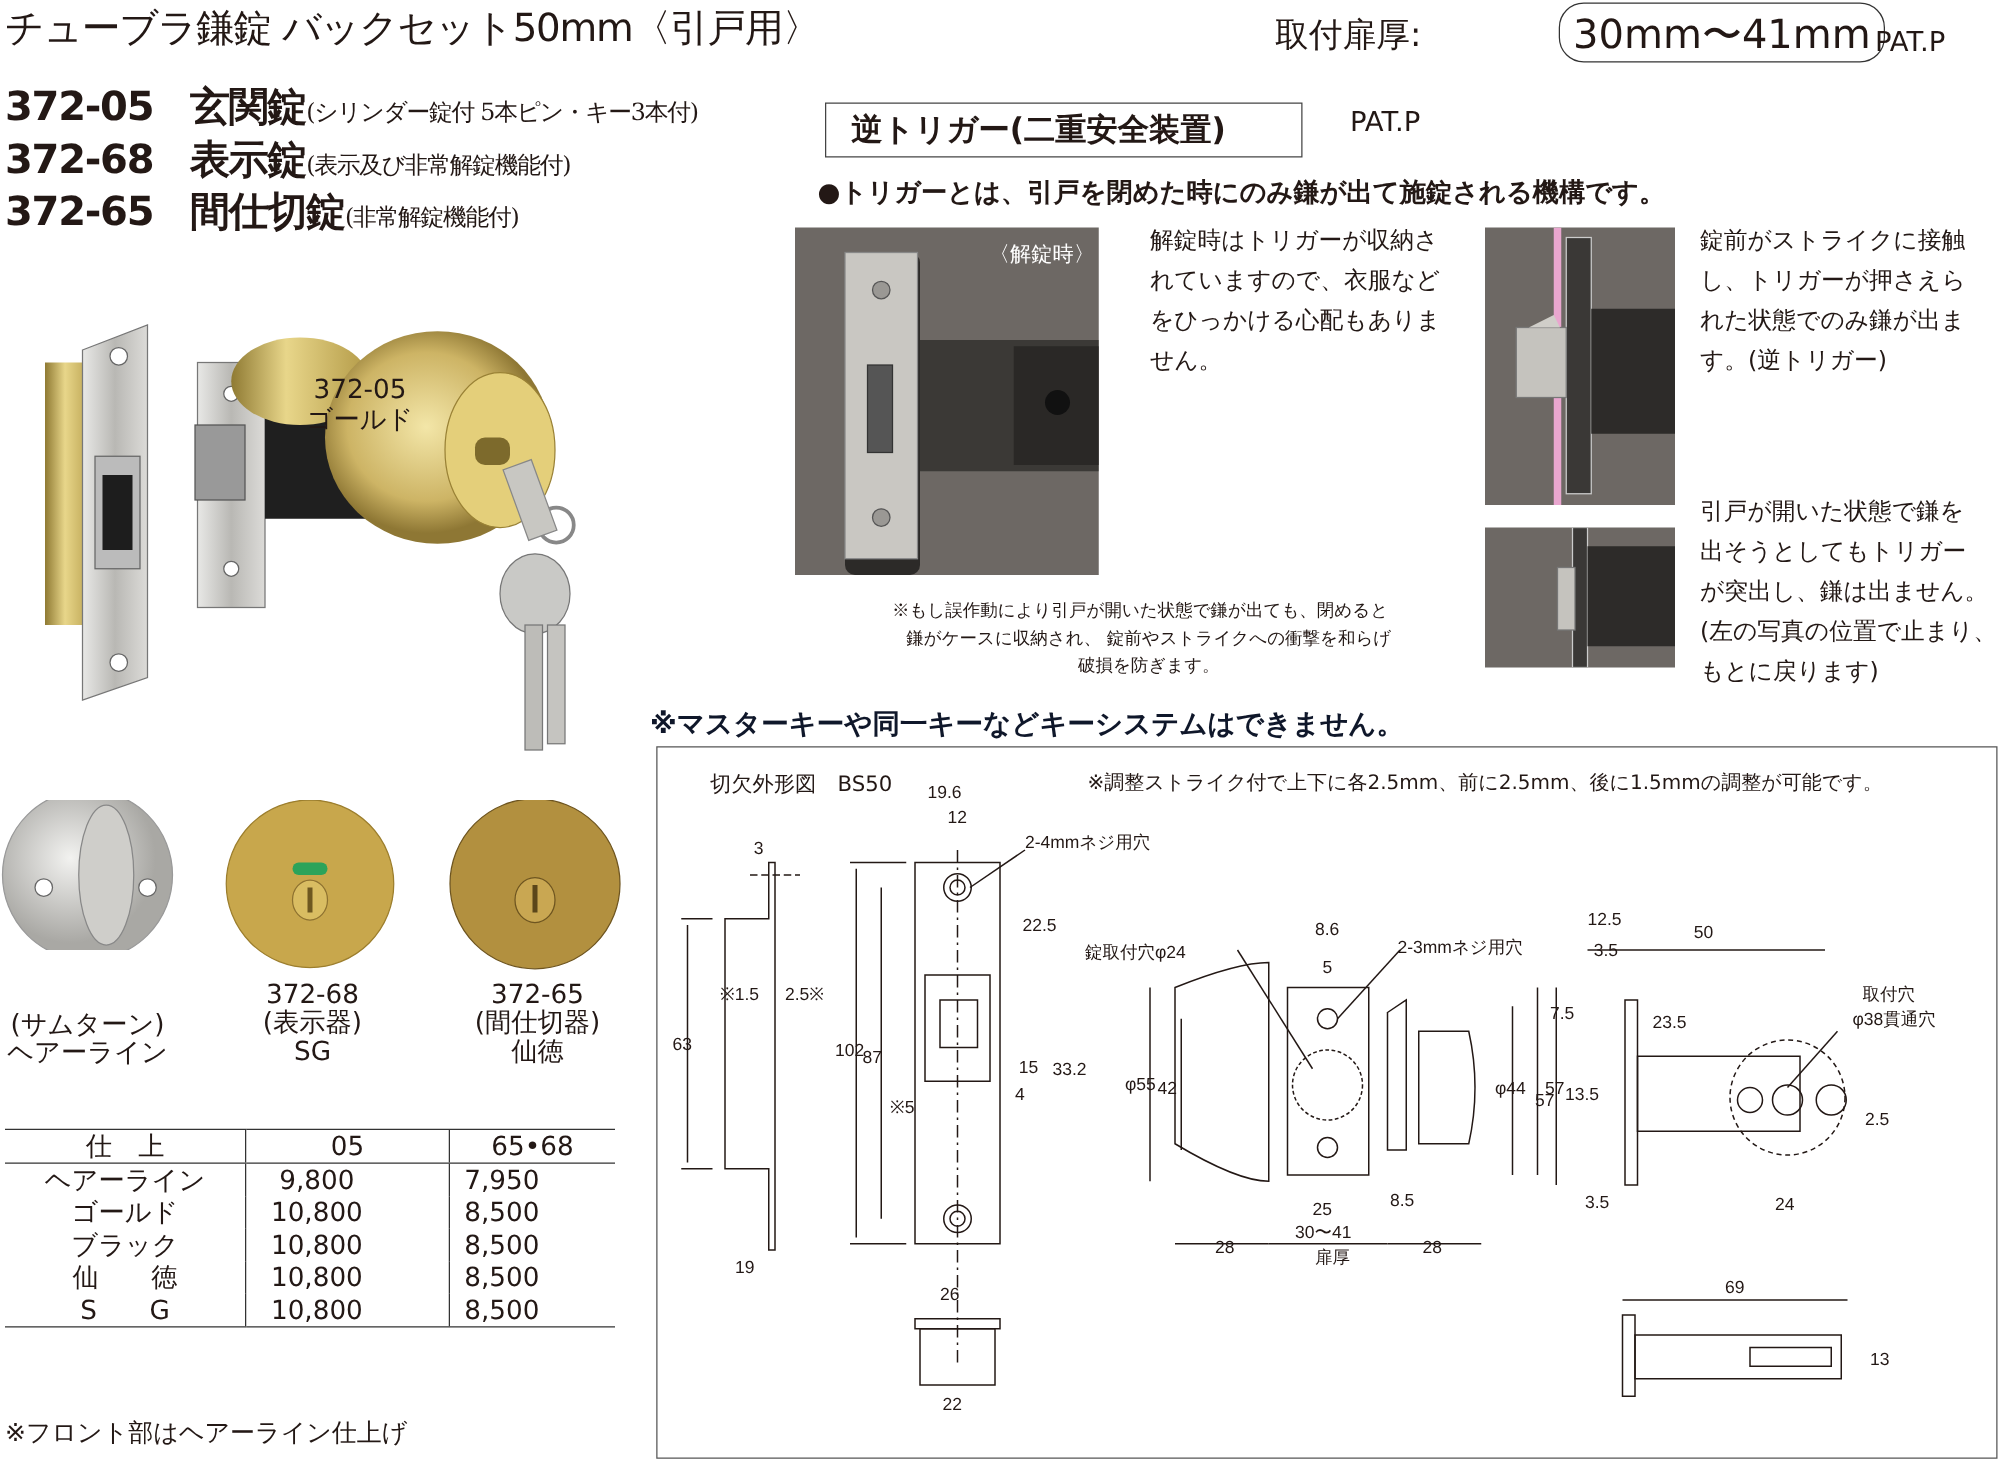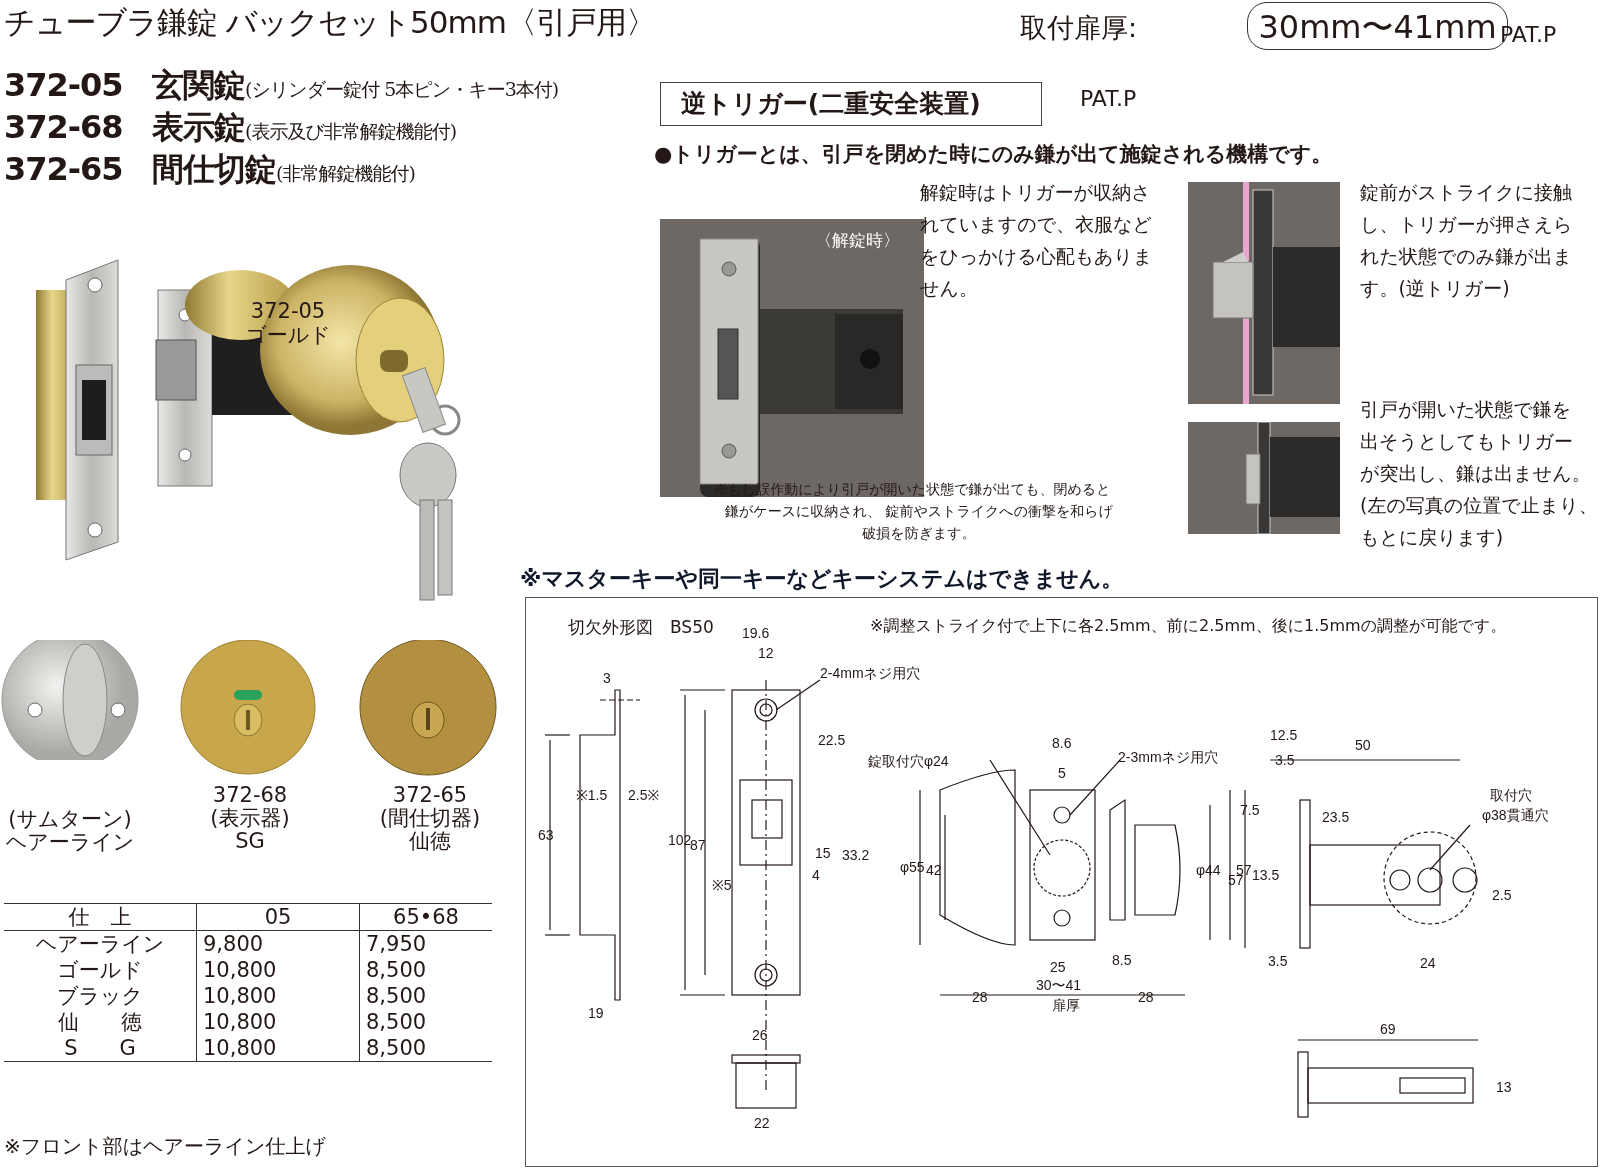--- a/index.html
+++ b/index.html
@@ -21,21 +21,21 @@
   .note-small{font-family:"DejaVu Serif",serif;font-size:14px;line-height:22px;white-space:pre-line;text-align:center;}
   .green-note{left:520px;top:564px;color:#0f172a;font-size:22px;font-weight:bold;}
   .draw-frame{left:525px;top:597px;width:1073px;height:570px;border:1.5px solid #555;box-sizing:border-box;}
   .dwg-head{font-size:17px;white-space:nowrap;}
   .variant-label{text-align:center;font-size:21px;line-height:23px;white-space:pre-line;}
   table.price{position:absolute;left:4px;top:903px;width:488px;border-collapse:collapse;font-size:21px;}
   table.price th,table.price td{padding:0 6px;height:26px;text-align:center;line-height:26px;}
   table.price thead th{border-top:1.5px solid #333;border-bottom:1.5px solid #333;font-weight:normal;margin-top:20px;}
   table.price td+td,table.price th+th{border-left:1.5px solid #333;}
   table.price tbody tr:last-child td{border-bottom:1.5px solid #333;}
-  table.price td.num{text-align:left;padding-right:55px;}
+  table.price td.num{text-align:center;padding-right:55px;}
   .foot{left:4px;top:1133px;font-size:20px;}
   svg text{font-family:"Liberation Sans",sans-serif;fill:#231815;}
 </style>
 </head>
 <body>
 
 <div class="abs title">チューブラ鎌錠 バックセット50mm〈引戸用〉</div>
 <div class="abs thick-label">取付扉厚:</div>
 <div class="abs thick-box">30mm〜41mm</div>
 <div class="abs patp1">PAT.P</div>
@@ -173,21 +173,21 @@
         <td class="num">8,500</td>
       </tr>
   </tbody>
 </table>
 <div class="abs foot">※フロント部はヘアーライン仕上げ</div>
 
 <div class="abs trig-box">逆トリガー(二重安全装置)</div>
 <div class="abs patp2">PAT.P</div>
 <div class="abs trig-line">●トリガーとは、引戸を閉めた時にのみ鎌が出て施錠される機構です。</div>
 
-<div class="abs photo" style="left:660px;top:182px;width:264px;height:278px;margin-top:37px;">
+<div class="abs photo" style="left:636px;top:182px;width:243px;height:278px;">
   <svg width="243" height="278">
     <rect x="80" y="90" width="163" height="105" fill="#3b3936"></rect>
     <rect x="175" y="95" width="68" height="95" fill="#2a2826"></rect>
     <circle cx="210" cy="140" r="10" fill="#111"></circle>
     <rect x="40" y="20" width="60" height="258" rx="8" fill="#2c2a28"></rect>
     <rect x="40" y="20" width="58" height="245" fill="#c9c7c2" stroke="#888"></rect>
     <circle cx="69" cy="50" r="7" fill="#9a9894" stroke="#555"></circle>
     <circle cx="69" cy="232" r="7" fill="#9a9894" stroke="#555"></circle>
     <rect x="58" y="110" width="20" height="70" fill="#555" stroke="#333"></rect>
   </svg>

